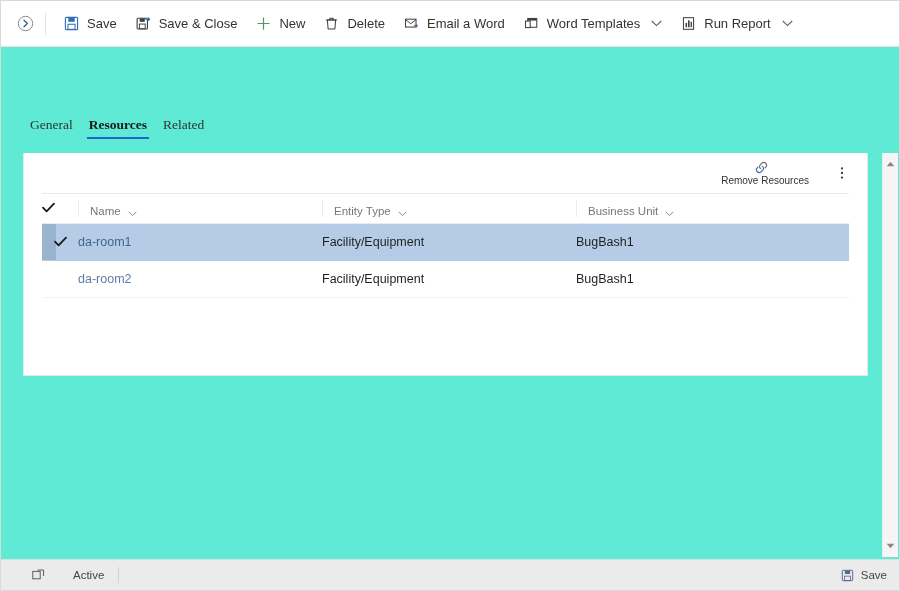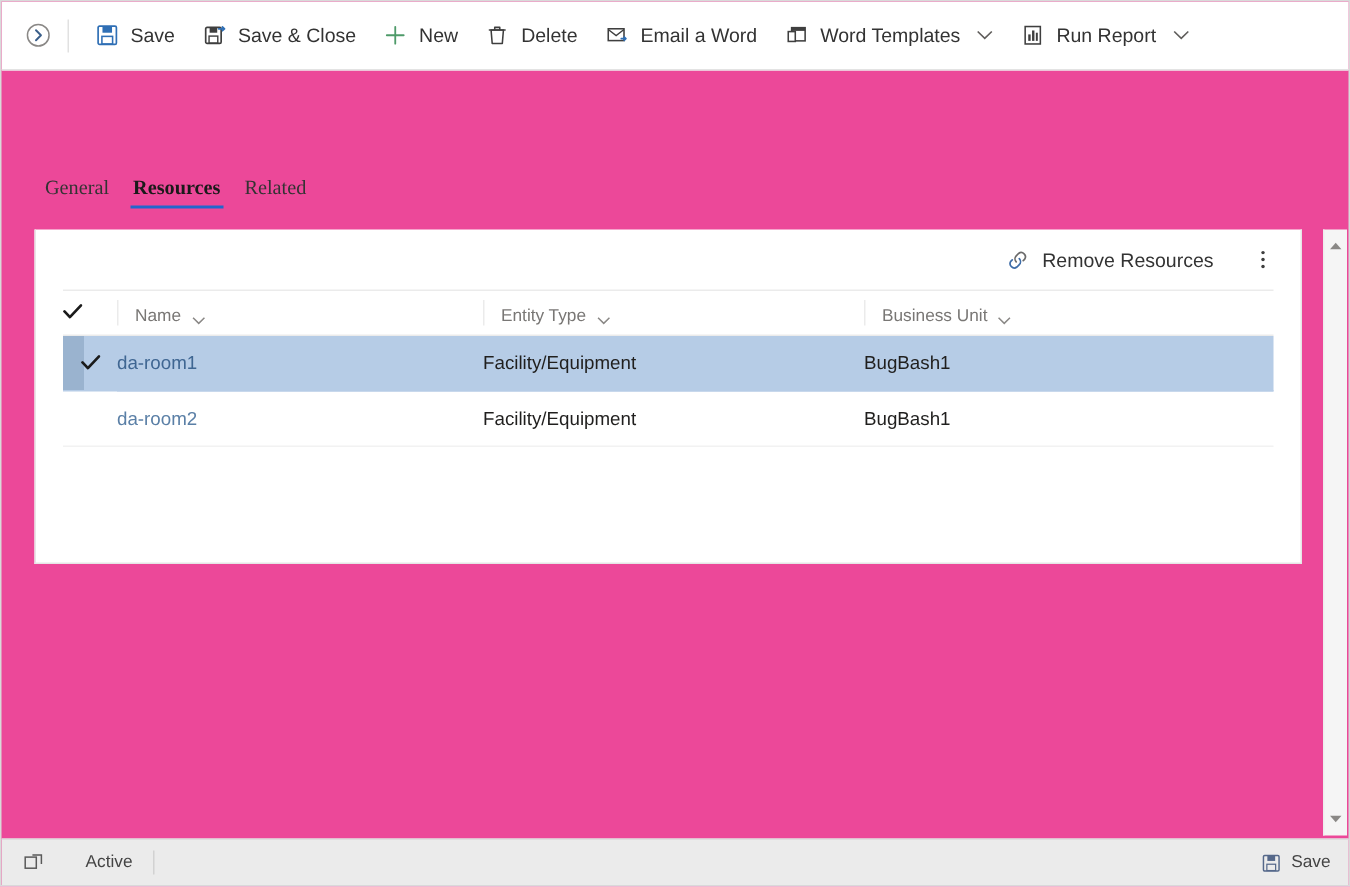--- a/index.html
+++ b/index.html
@@ -10,21 +10,21 @@
   }
   body {
     font-family: "Liberation Sans", sans-serif;
     -webkit-font-smoothing: antialiased;
   }
   .app {
     position: relative;
     width: 900px;
     height: 591px;
     box-sizing: border-box;
-    background: #ec4899;
+    background: #5eead4;
     border: 1px solid #d9d9d9;
     overflow: hidden;
   }
 
   
   .cmdbar {
     position: absolute;
     left: 0; top: 0;
     width: 900px;
     height: 46px;
@@ -143,25 +143,26 @@
     align-items: center;
     justify-content: flex-end;
     padding-right: 12px;
     box-sizing: border-box;
   }
   .grid-cmd {
     display: flex;
     align-items: center;
     height: 28px;
     padding: 0 8px;
-    font-size: 13px;
+    font-size: 10px;
     color: #333333;
     cursor: pointer;
     border-radius: 2px;
     white-space: nowrap;
+    flex-direction: column;
   }
   .grid-cmd .ico {
     width: 16px; height: 16px;
     margin-right: 8px;
     display: inline-flex;
     align-items: center;
     justify-content: center;
   }
   .overflow-btn {
     width: 26px; height: 28px;
@@ -269,20 +270,21 @@
     position: absolute;
     left: 0;
     bottom: 0;
     width: 900px;
     height: 31px;
     box-sizing: border-box;
     background: #ebebeb;
     border-top: 1px solid #dedede;
     display: flex;
     align-items: center;
+    padding-left: 16px;
   }
   .sb-icon {
     width: 26px;
     margin-left: 8px;
     display: flex;
     align-items: center;
     justify-content: center;
     cursor: pointer;
   }
   .sb-status {

